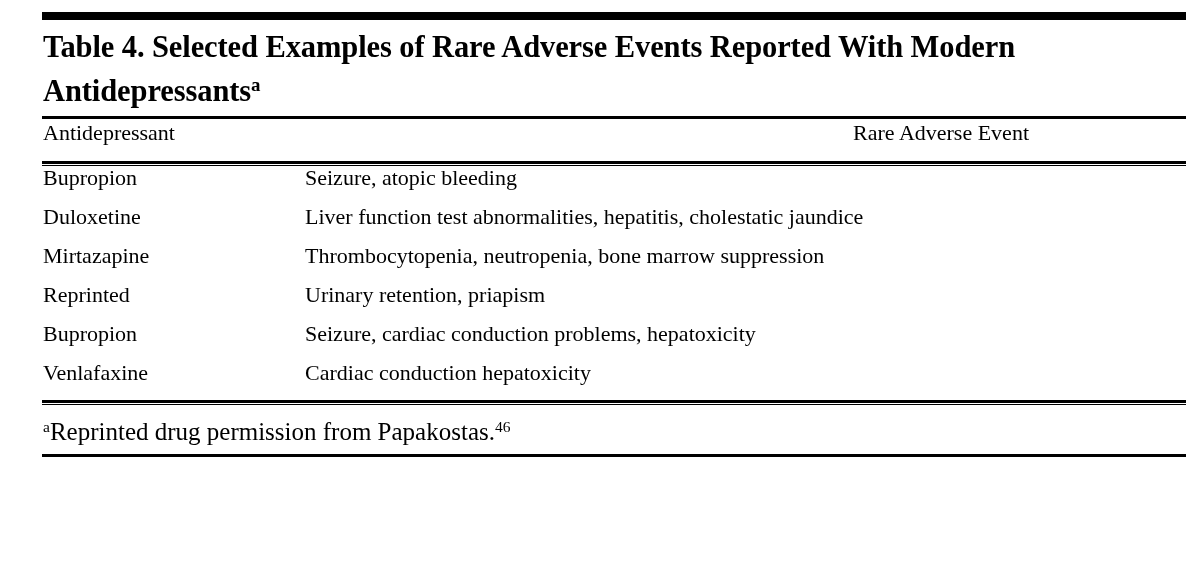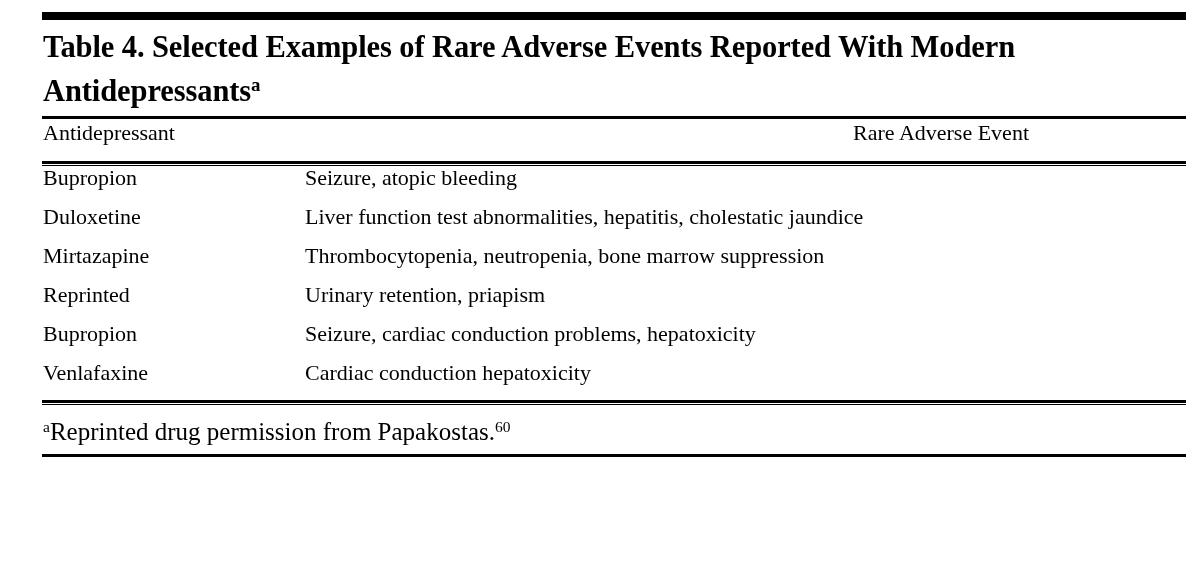--- a/index.html
+++ b/index.html
@@ -159,19 +159,19 @@
       <tr>
         <td class="col-drug">Venlafaxine</td>
         <td class="col-event">Cardiac conduction hepatoxicity</td>
       </tr>
     </tbody>
   </table>
 
   <div class="rule rule-double"></div>
 
   <div class="footnotes">
-    <div class="footnote-line"><sup>a</sup><span>Reprinted drug permission from Papakostas.</span><sup>60</sup></div>
+    <div class="footnote-line"><sup>a</sup><span>Reprinted drug permission from Papakostas.</span><sup>46</sup></div>
   </div>
 
   <div class="spacer-bottom"></div>
   <div class="rule rule-medium"></div>
 
 </div>
 
 </body></html>

